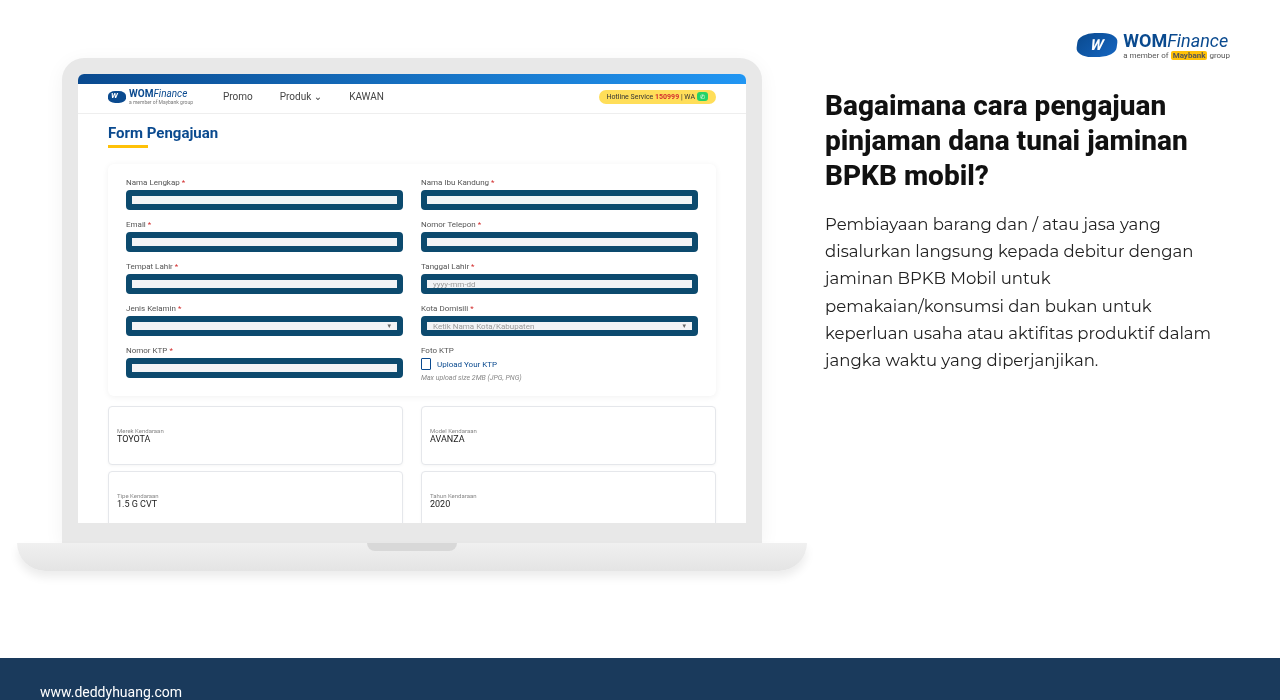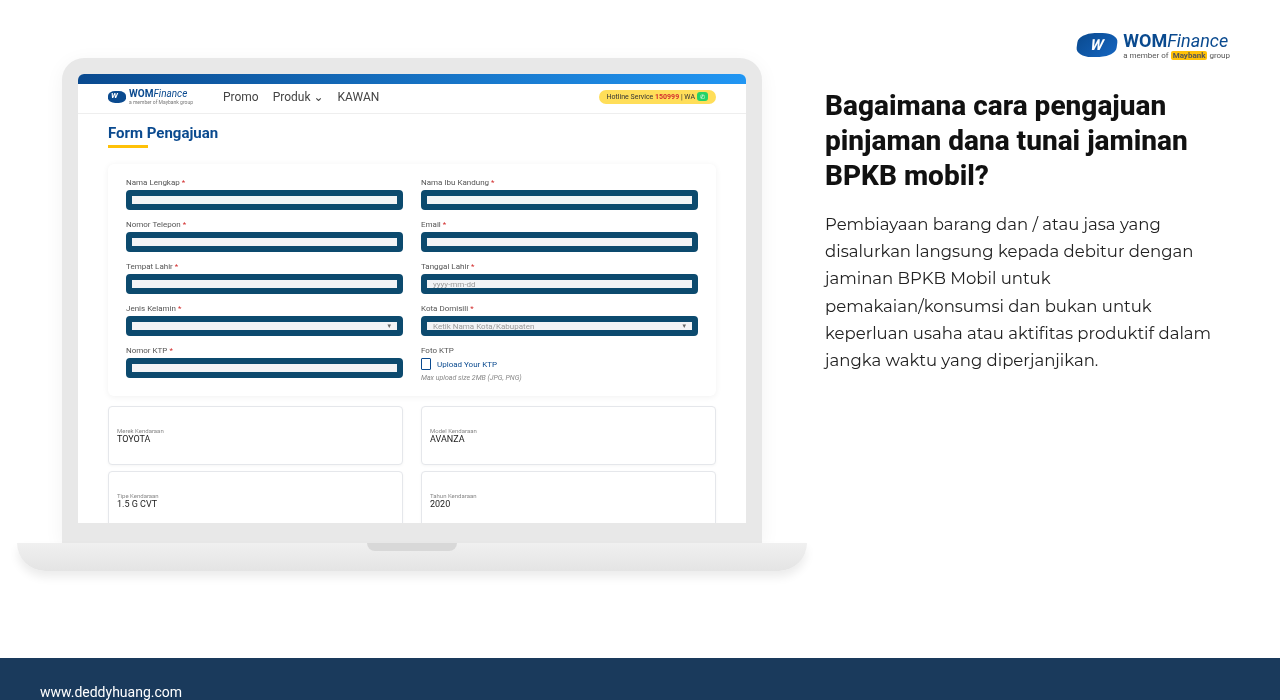--- a/index.html
+++ b/index.html
@@ -30,21 +30,21 @@
 
 .app { width: 100%; height: 100%; background: #fff; font-size: 10px; color: #333; overflow: hidden; }
 .app .banner-top { height: 10px; background: linear-gradient(90deg, #0a4a8f, #2196f3); }
 .app .navbar { display: flex; align-items: center; padding: 4px 30px 8px; border-bottom: 1px solid #eee; position: relative; }
 .app .navbar .mini-logo { display: flex; align-items: center; gap: 3px; }
 .app .navbar .mini-logo .m { width: 18px; height: 12px; background: #0a4a8f; border-radius: 40%; position: relative; }
 .app .navbar .mini-logo .m::before { content: "W"; color: #fff; font-size: 8px; font-weight: bold; position: absolute; left: 3px; top: 0; font-style: italic; }
 .app .navbar .mini-logo .t { font-size: 10px; font-weight: 700; color: #0a4a8f; }
 .app .navbar .mini-logo .t .fin { font-weight: 400; font-style: italic; }
 .app .navbar .mini-logo .sub { font-size: 5px; color: #777; display: block; }
-.app .navbar .menu { margin-left: 30px; display: flex; gap: 14px; font-size: 12px; color: #444; }
+.app .navbar .menu { margin-left: 30px; display: flex; gap: 27px; font-size: 10px; color: #444; }
 .app .navbar .menu span { cursor: pointer; }
 .app .navbar .hotline { margin-left: auto; background: #ffde59; padding: 3px 8px; border-radius: 10px; font-size: 7px; }
 .app .navbar .hotline .num { color: #d32f2f; font-weight: bold; }
 .app .navbar .hotline .wa { background: #25d366; color: #fff; padding: 1px 3px; border-radius: 3px; margin-left: 2px; font-size: 6px; }
 
 .form-title { padding: 10px 30px 4px; font-size: 15px; font-weight: 700; color: #0a4a8f; position: relative; display: inline-block; margin-left: 0; }
 .form-title::after { content: ""; position: absolute; left: 30px; bottom: -2px; width: 40px; height: 3px; background: #ffc107; }
 
 .form-card { margin: 18px 30px 0; background: #fff; border-radius: 6px; box-shadow: 0 1px 6px rgba(0,0,0,0.06); padding: 14px 18px; }
 .form-grid { display: grid; grid-template-columns: 1fr 1fr; gap: 10px 18px; }
@@ -108,25 +108,25 @@
         <div class="form-grid">
           <div class="field">
             <label><span>Nama Lengkap</span> <span class="req">*</span></label>
             <div class="input"></div>
           </div>
           <div class="field">
             <label><span>Nama Ibu Kandung</span> <span class="req">*</span></label>
             <div class="input"></div>
           </div>
           <div class="field">
-            <label><span>Nomor Telepon</span> <span class="req">*</span></label>
+            <label><span>Email</span> <span class="req">*</span></label>
             <div class="input"></div>
           </div>
           <div class="field">
-            <label><span>Email</span> <span class="req">*</span></label>
+            <label><span>Nomor Telepon</span> <span class="req">*</span></label>
             <div class="input"></div>
           </div>
           <div class="field">
             <label><span>Tempat Lahir</span> <span class="req">*</span></label>
             <div class="input"></div>
           </div>
           <div class="field">
             <label><span>Tanggal Lahir</span> <span class="req">*</span></label>
             <div class="input">
                 <span>yyyy-mm-dd</span>

